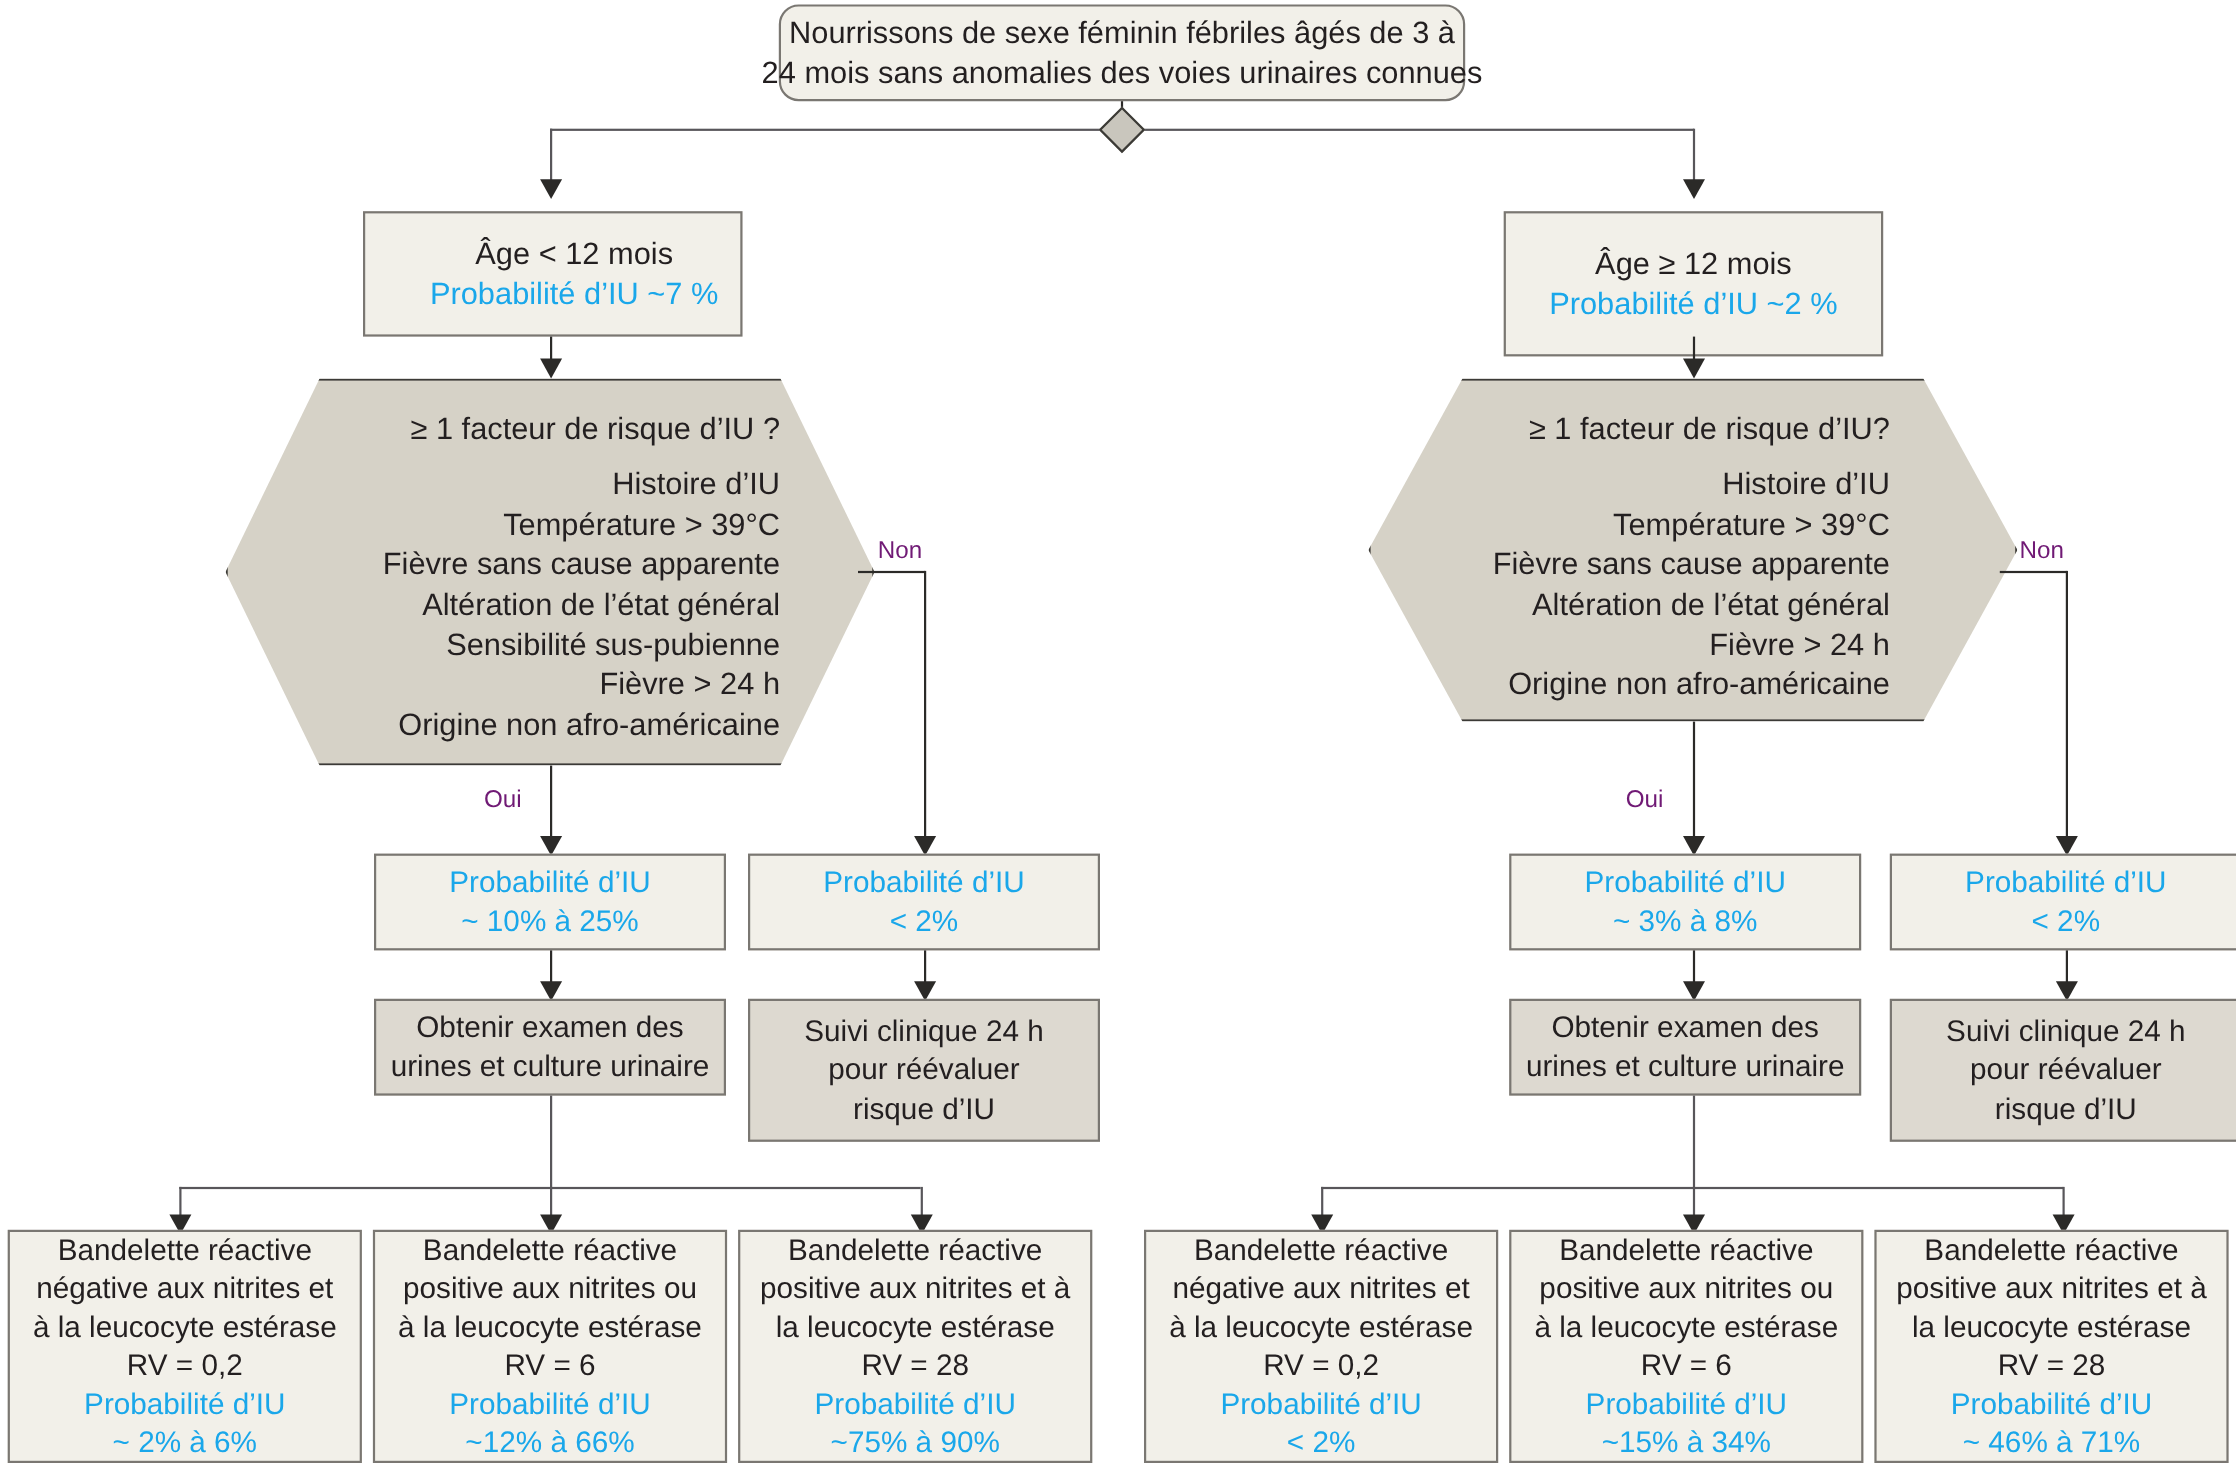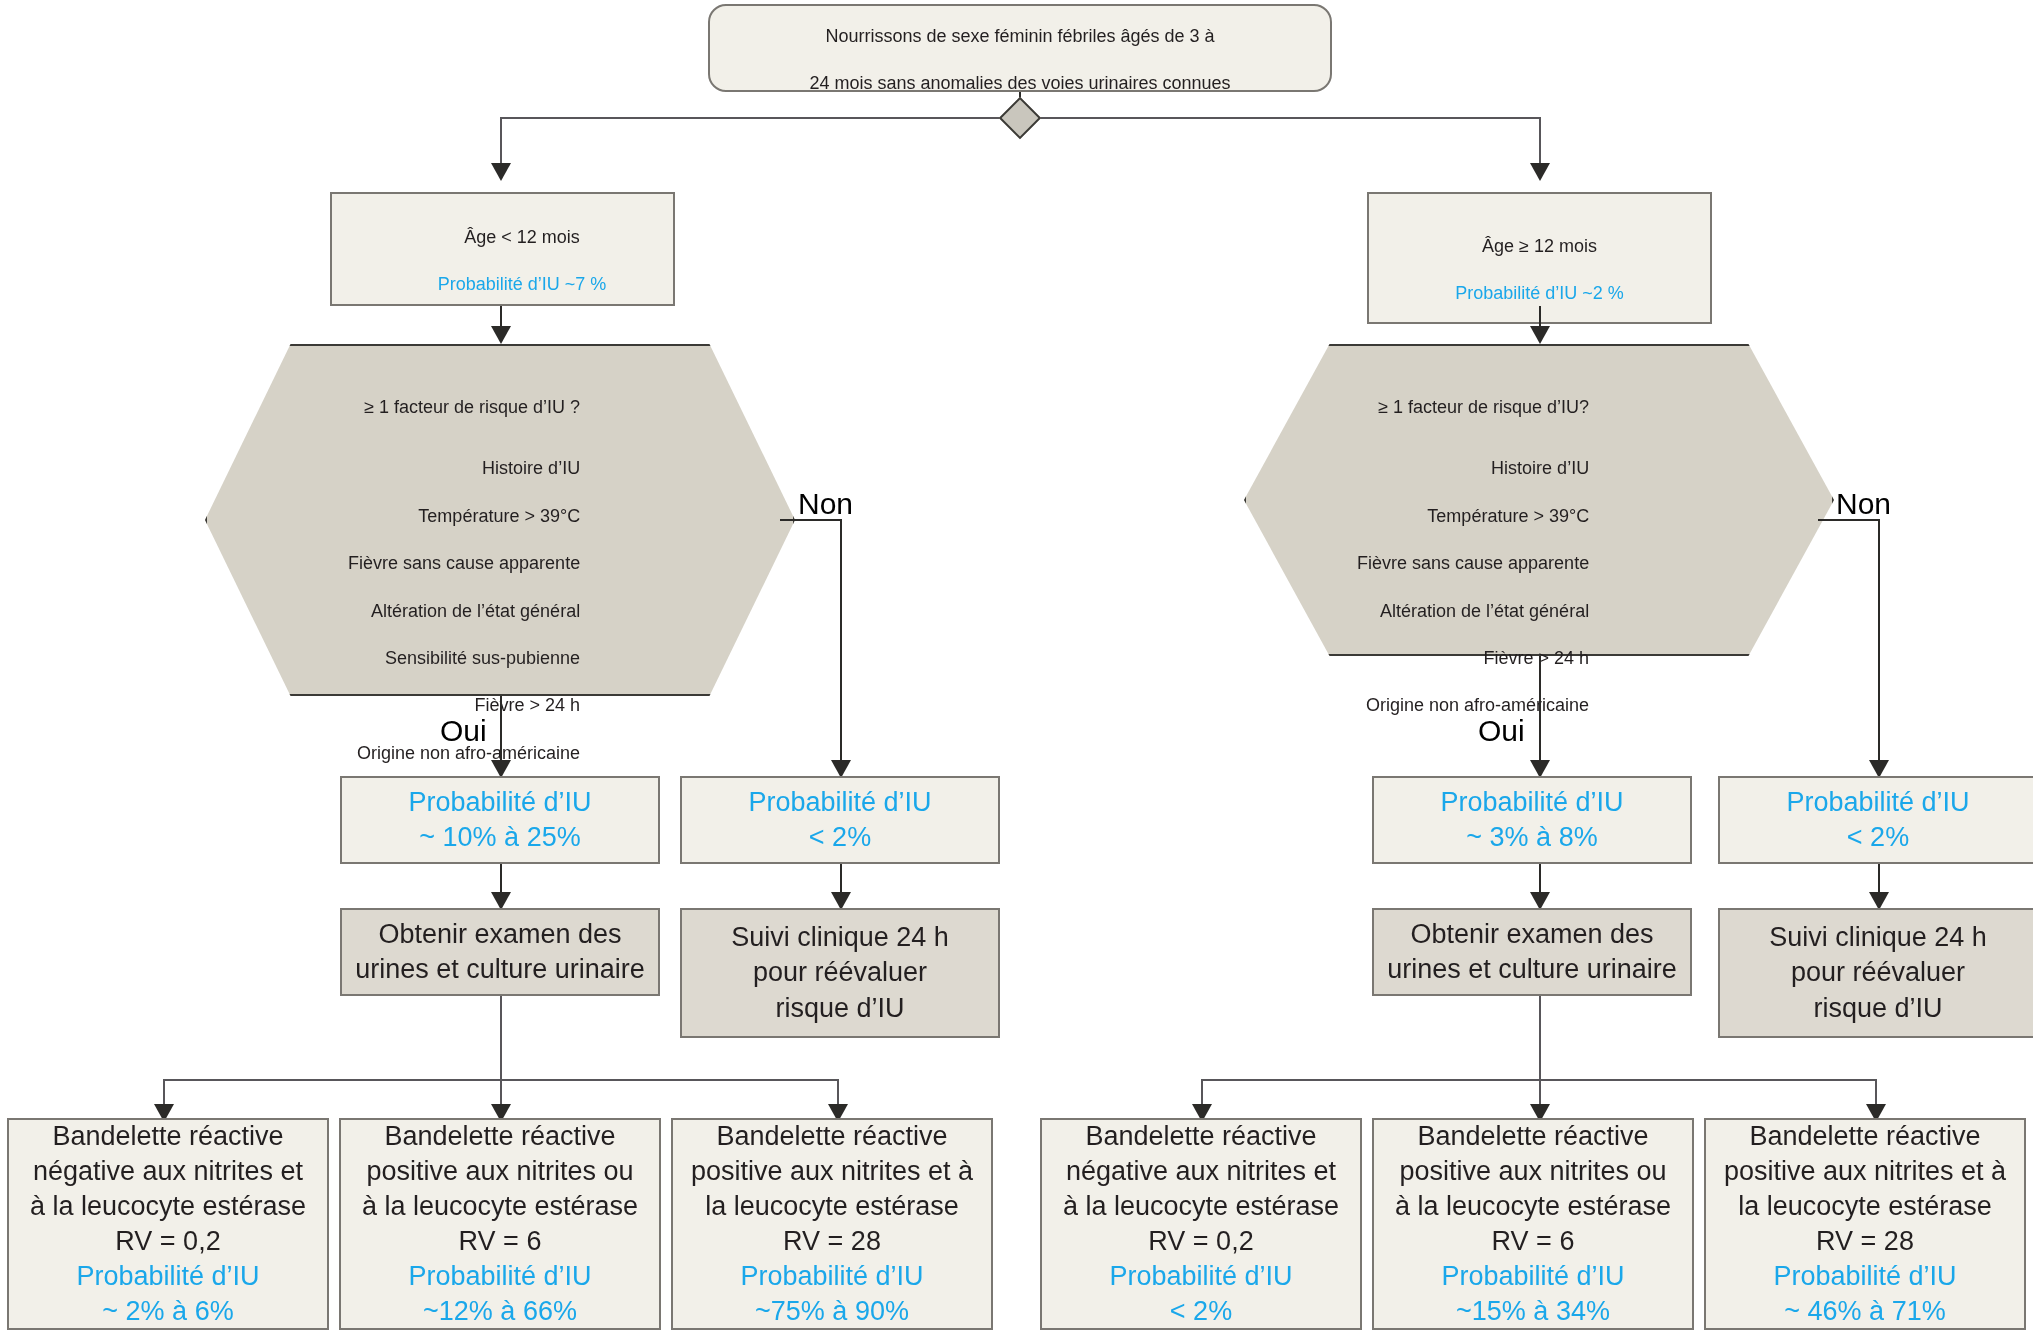--- a/index.html
+++ b/index.html
@@ -32,21 +32,21 @@
   }
   .box-dark{
     background:#ddd9d0;
     border:2px solid #7a7772;
   }
   .rounded{
     border-radius:18px;
   }
   .t-black{color:#231f20;}
   .t-blue{color:#1aa7ea;}
-  .fs28{font-size:18px;margin-top:24px;}
+  .fs28{font-size:28px;}
   .fs27{font-size:27px;}
   .line{display:block;white-space:nowrap;}
   .gap{height:14px;}
 
   
   .hex{
     position:absolute;
     background:#d6d2c7;
     border:2px solid #3b3a36;
     box-sizing:border-box;
@@ -79,22 +79,22 @@
   .h-line-dk{position:absolute;height:0;border-top:2px solid #2b2a28;}
   .arrow{
     position:absolute;
     width:0;height:0;
     border-left:10px solid transparent;
     border-right:10px solid transparent;
     border-top:18px solid #2b2a28;
   }
   .edge-label{
     position:absolute;
-    font-size:30px;
-    color:#000000;
+    font-size:22px;
+    color:#701a75;
     white-space:nowrap;
   }
 </style>
 </head>
 <body>
 
 <div id="stage">
 
   <div class="node box rounded" style="left:708px;top:4px;width:624px;height:88px;">
     <span class="line fs28 t-black">Nourrissons de sexe féminin fébriles âgés de 3  à</span>

